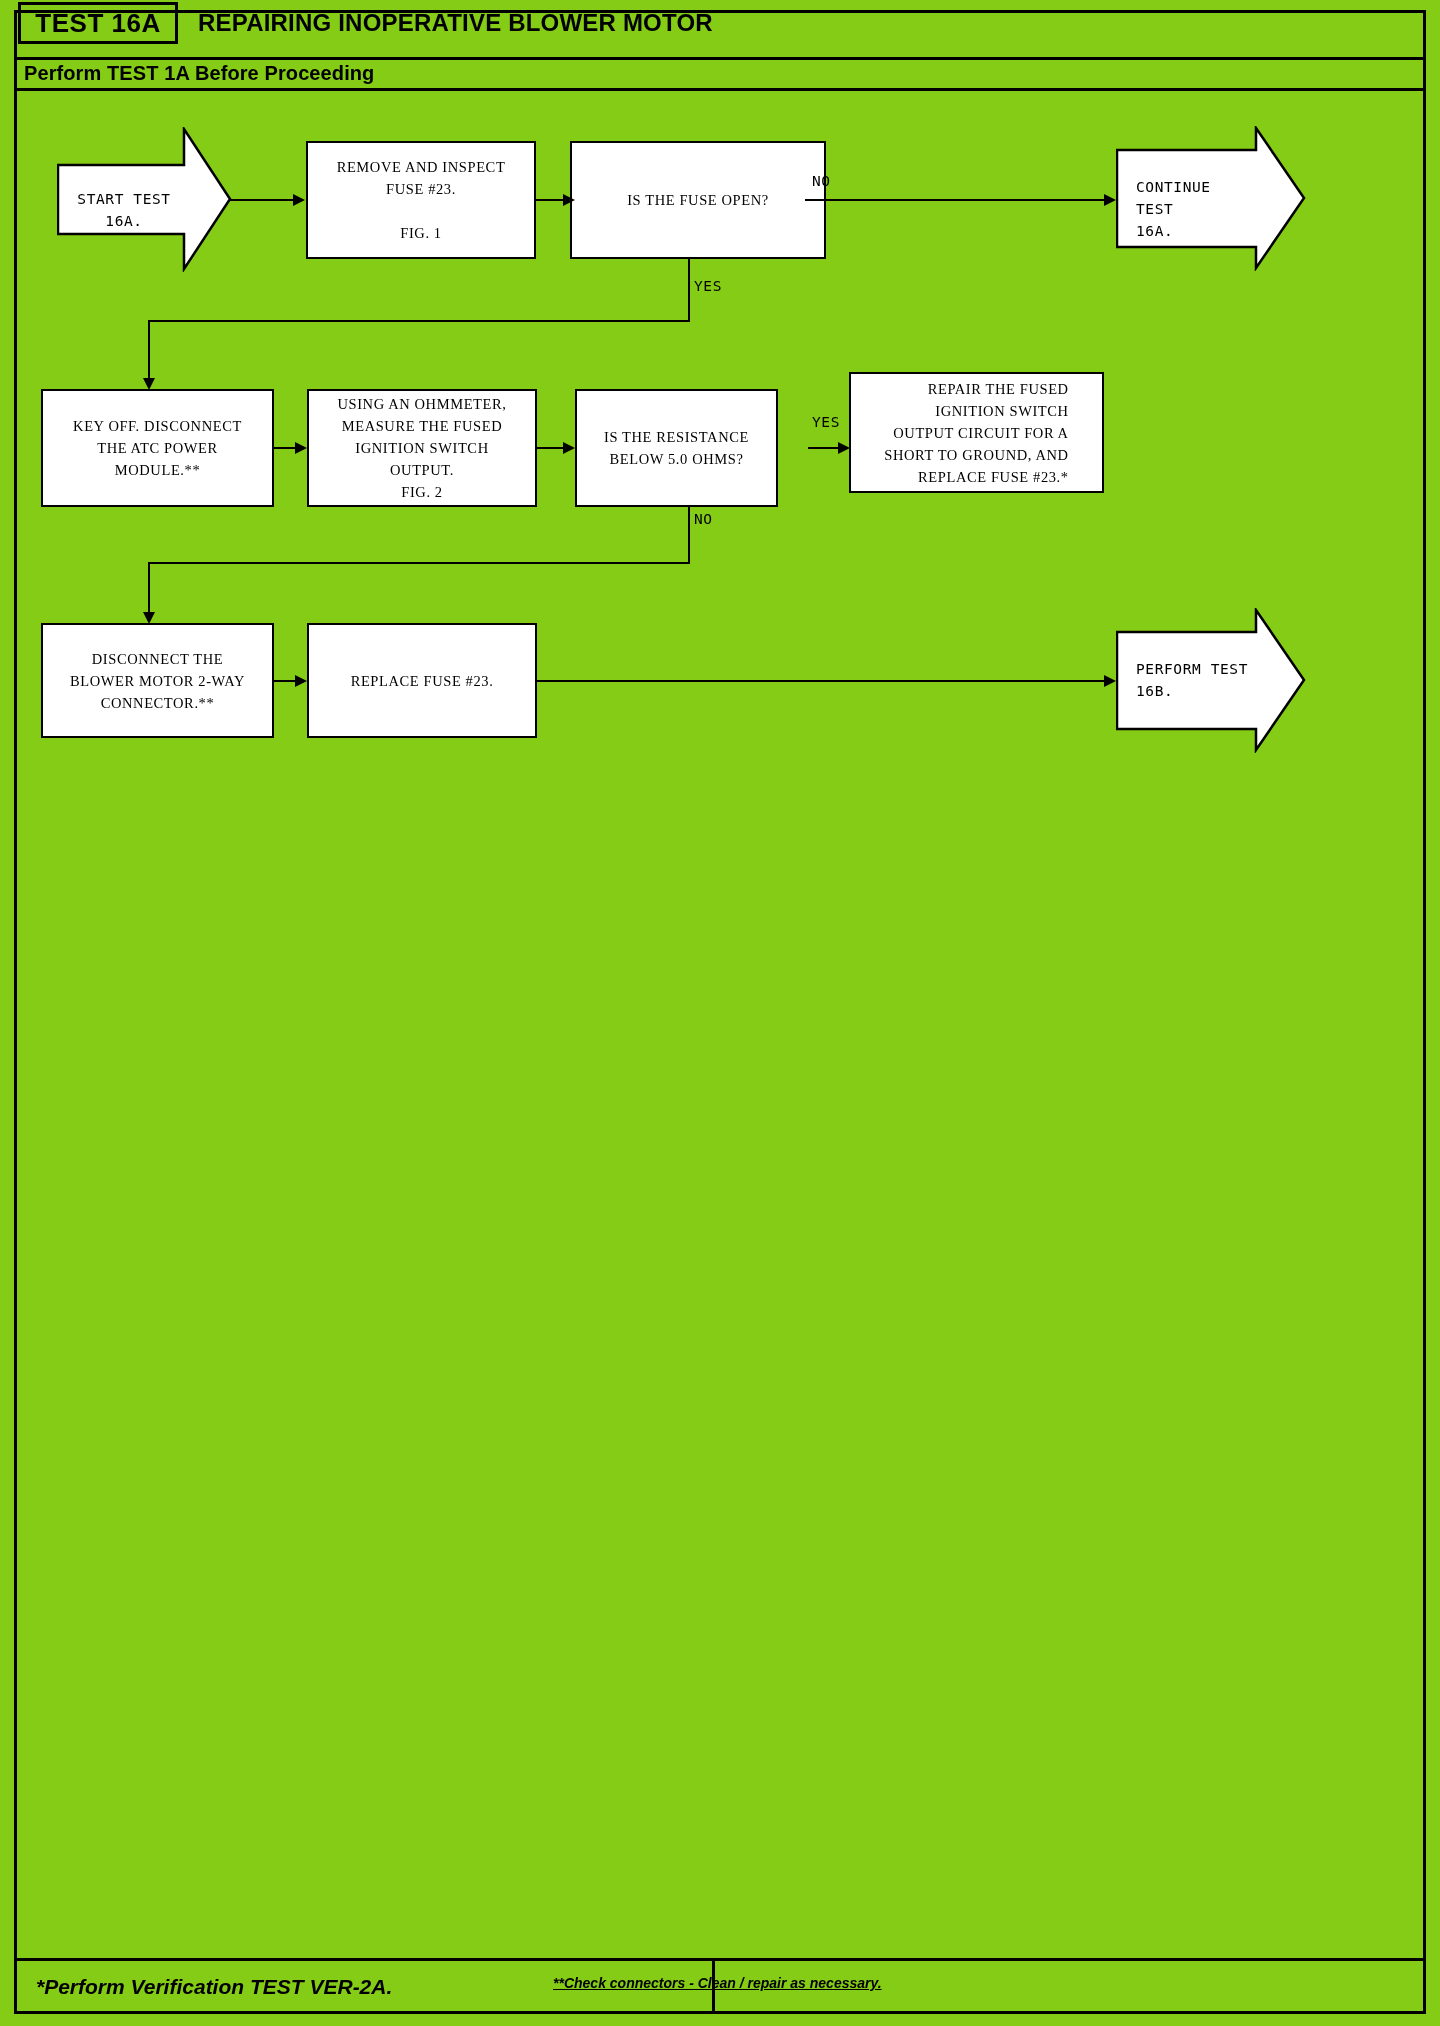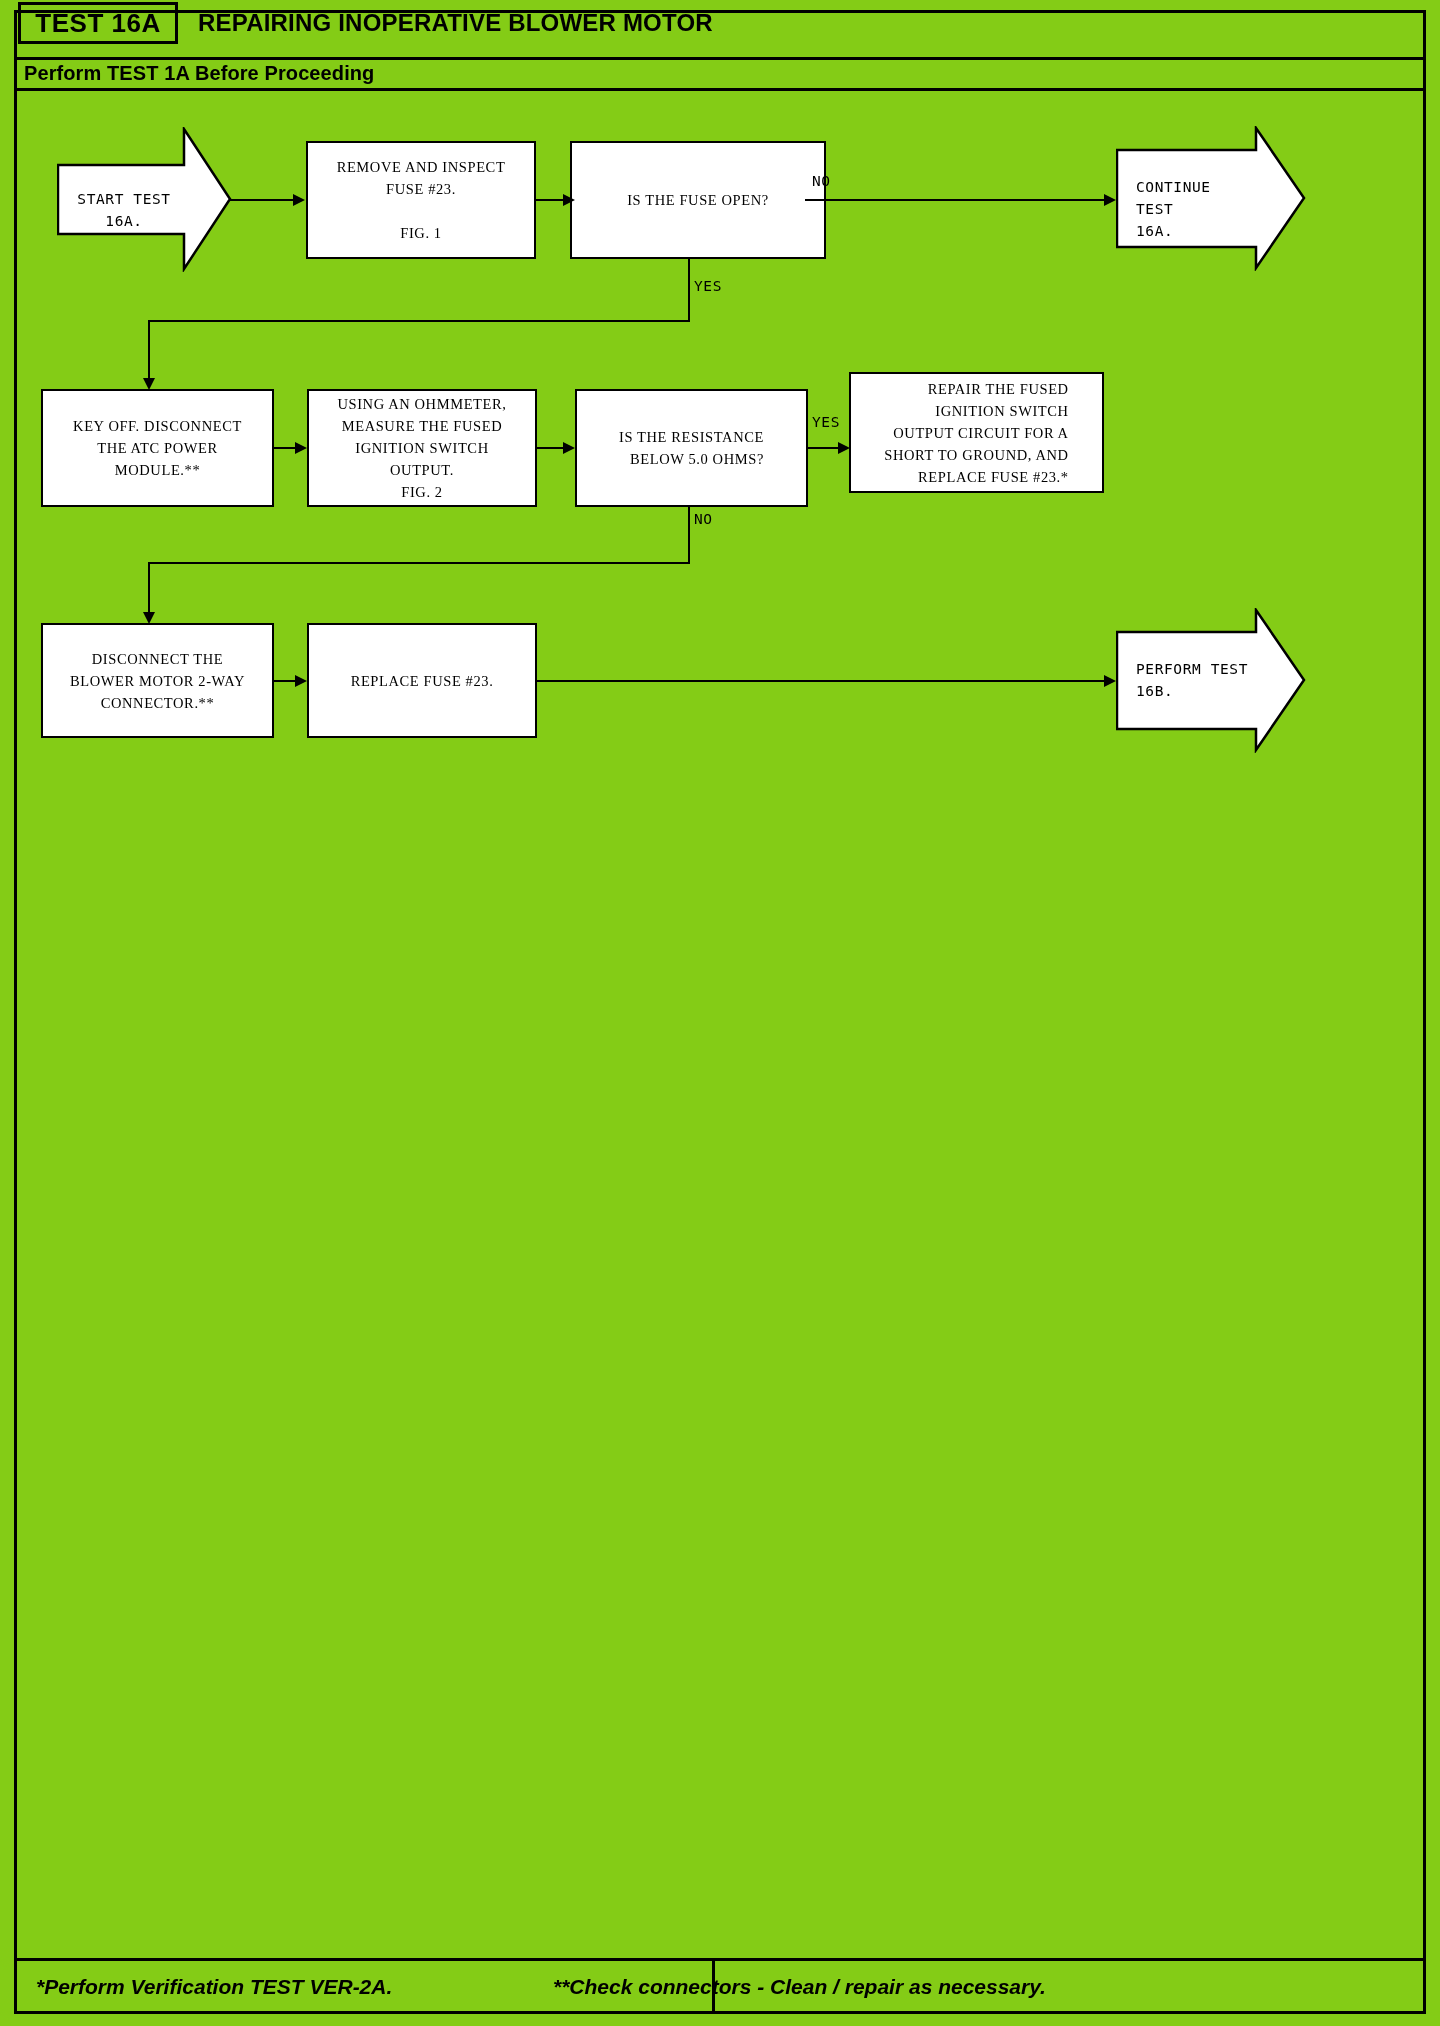--- a/index.html
+++ b/index.html
@@ -179,24 +179,25 @@
     top: 1975px;
     font-size: 21px;
     font-weight: bold;
     font-style: italic;
     white-space: nowrap;
   }
   .footer-right {
     position: absolute;
     left: 553px;
     top: 1975px;
-    font-size: 21px;
+    font-size: 14px;
     font-weight: bold;
     font-style: italic;
     white-space: nowrap;
+    text-decoration: underline;
   }
 </style>
 </head>
 <body>
 
 <div id="page">
 
   <div class="page-frame"></div>
 
   <div class="test-id-box">
@@ -258,21 +259,21 @@
     </div>
 
     <div class="node box" style="left:307px; top:389px; width:230px; height:118px;">
       <div class="txt">USING AN OHMMETER,
 MEASURE THE FUSED
 IGNITION SWITCH
 OUTPUT.
 FIG. 2</div>
     </div>
 
-    <div class="node box" style="left:575px; top:389px; width:233px; height:118px;text-align:right;">
+    <div class="node box" style="left:575px; top:389px; width:203px; height:118px;">
       <div class="txt">IS THE RESISTANCE
 BELOW 5.0 OHMS?</div>
     </div>
 
     <div class="node box" style="left:849px; top:372px; width:255px; height:121px;text-align:right;">
       <div class="txt">REPAIR THE FUSED
 IGNITION SWITCH
 OUTPUT CIRCUIT FOR A
 SHORT TO GROUND, AND
 REPLACE FUSE #23.*</div>

